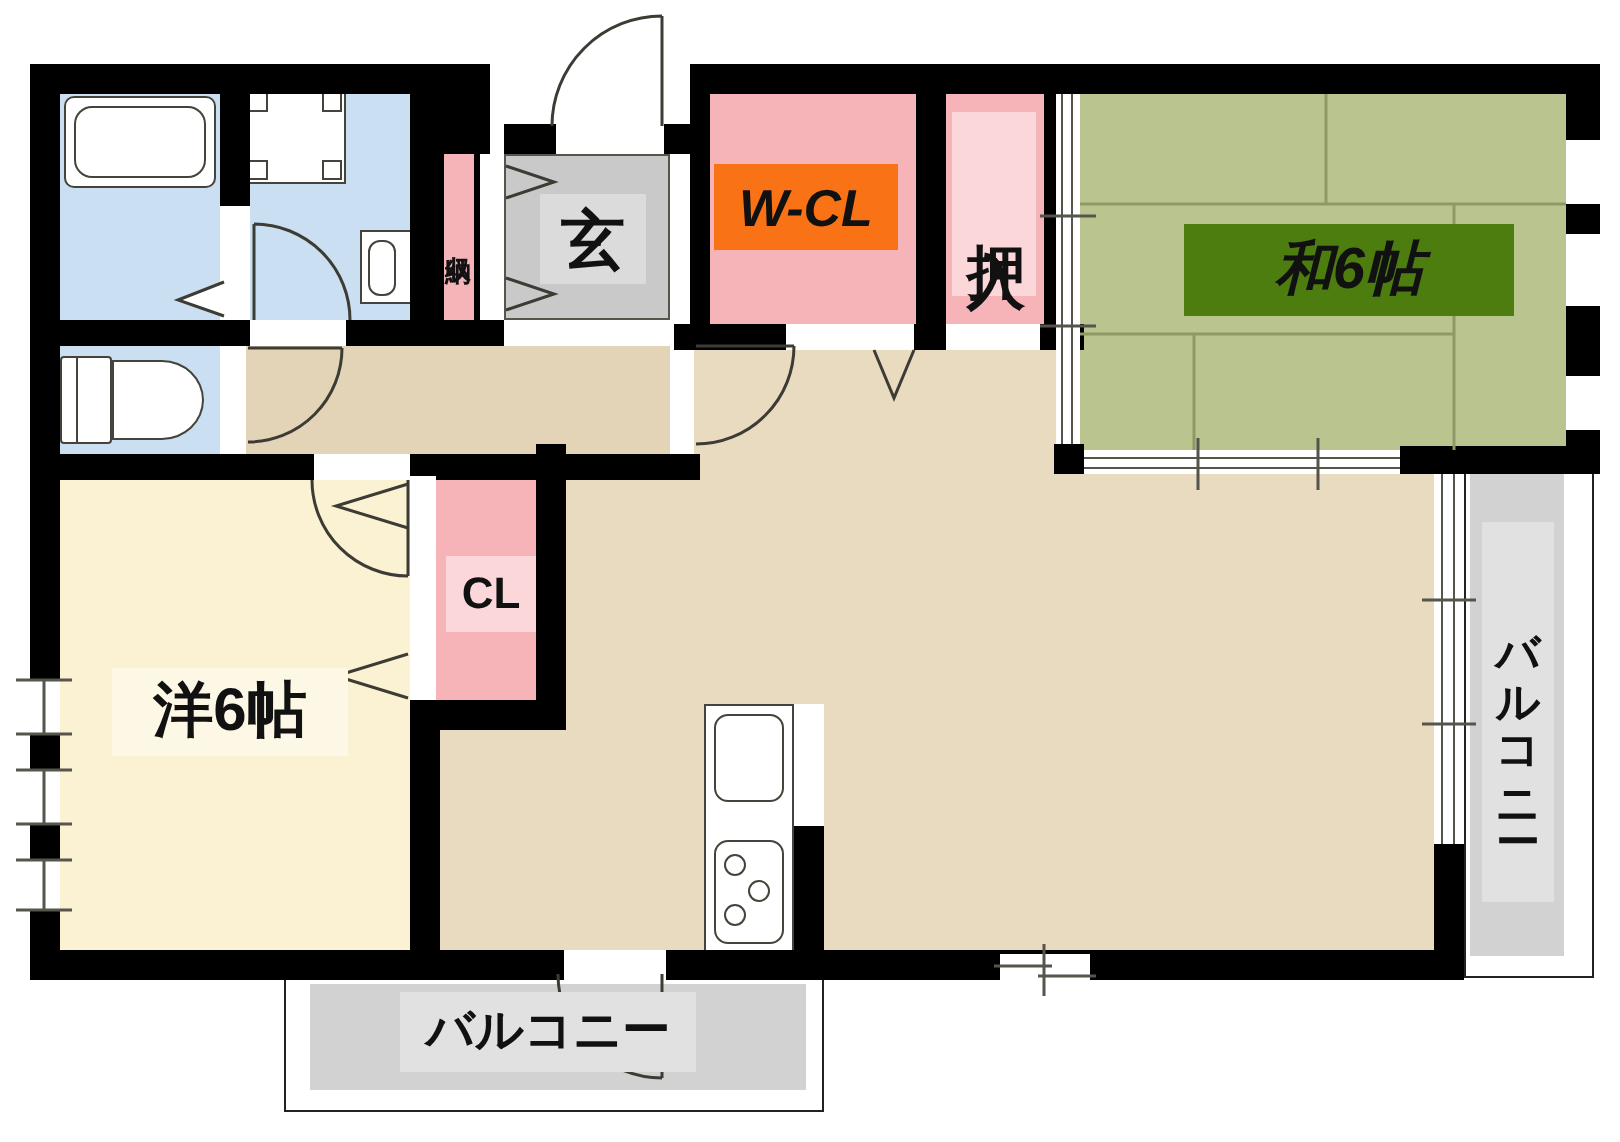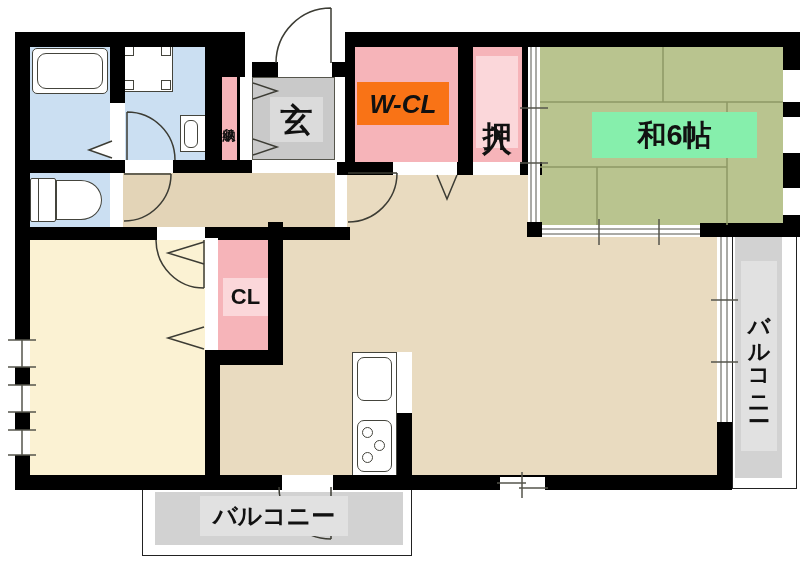--- a/index.html
+++ b/index.html
@@ -155,23 +155,24 @@
       <path d="M520,108 H548 M520,163 H548"></path>
       <path d="M599,219 V245 M659,219 V245"></path>
       <path d="M711,300 H738 M711,362 H738"></path>
       <path d="M497,483 H526 M519,488 H548 M522,472 V498"></path>
       <path d="M8,340 H36 M8,367 H36 M22,340 V367"></path>
       <path d="M8,385 H36 M8,412 H36 M22,385 V412"></path>
       <path d="M8,430 H36 M8,455 H36 M22,430 V455"></path>
     </g>
   </svg>
 
-  <div class="lbl" style="left:592px;top:112px;width:165px;height:46px;background:#86efac;font-size:29px;">和6帖</div>
+  <div class="lbl" style="left:592px;top:112px;width:165px;height:46px;background:#4d7c0f;font-size:29px;font-style:italic;">和6帖</div>
 
 
+  <div class="lbl" style="left:56px;top:334px;width:118px;height:44px;background:#FDF8E5;font-size:30px;">洋6帖</div>
 
   <div class="lbl" style="left:357px;top:82px;width:92px;height:43px;background:#f97316;font-size:26px;font-style:italic;">W-CL</div>
 
   <div class="lbl vert" style="left:476px;top:56px;width:42px;height:92px;background:#FBD7DA;font-size:29px;letter-spacing:3px;">押入</div>
 
   <div class="lbl" style="left:223px;top:278px;width:45px;height:38px;background:#FBD7DA;font-size:22px;">CL</div>
 
   <div class="lbl" style="left:270px;top:97px;width:53px;height:45px;background:#DBDBDB;font-size:32px;">玄</div>
 
   <div class="lbl vert" style="left:220px;top:88px;width:18px;height:62px;font-size:13px;letter-spacing:1px;">収納</div>

